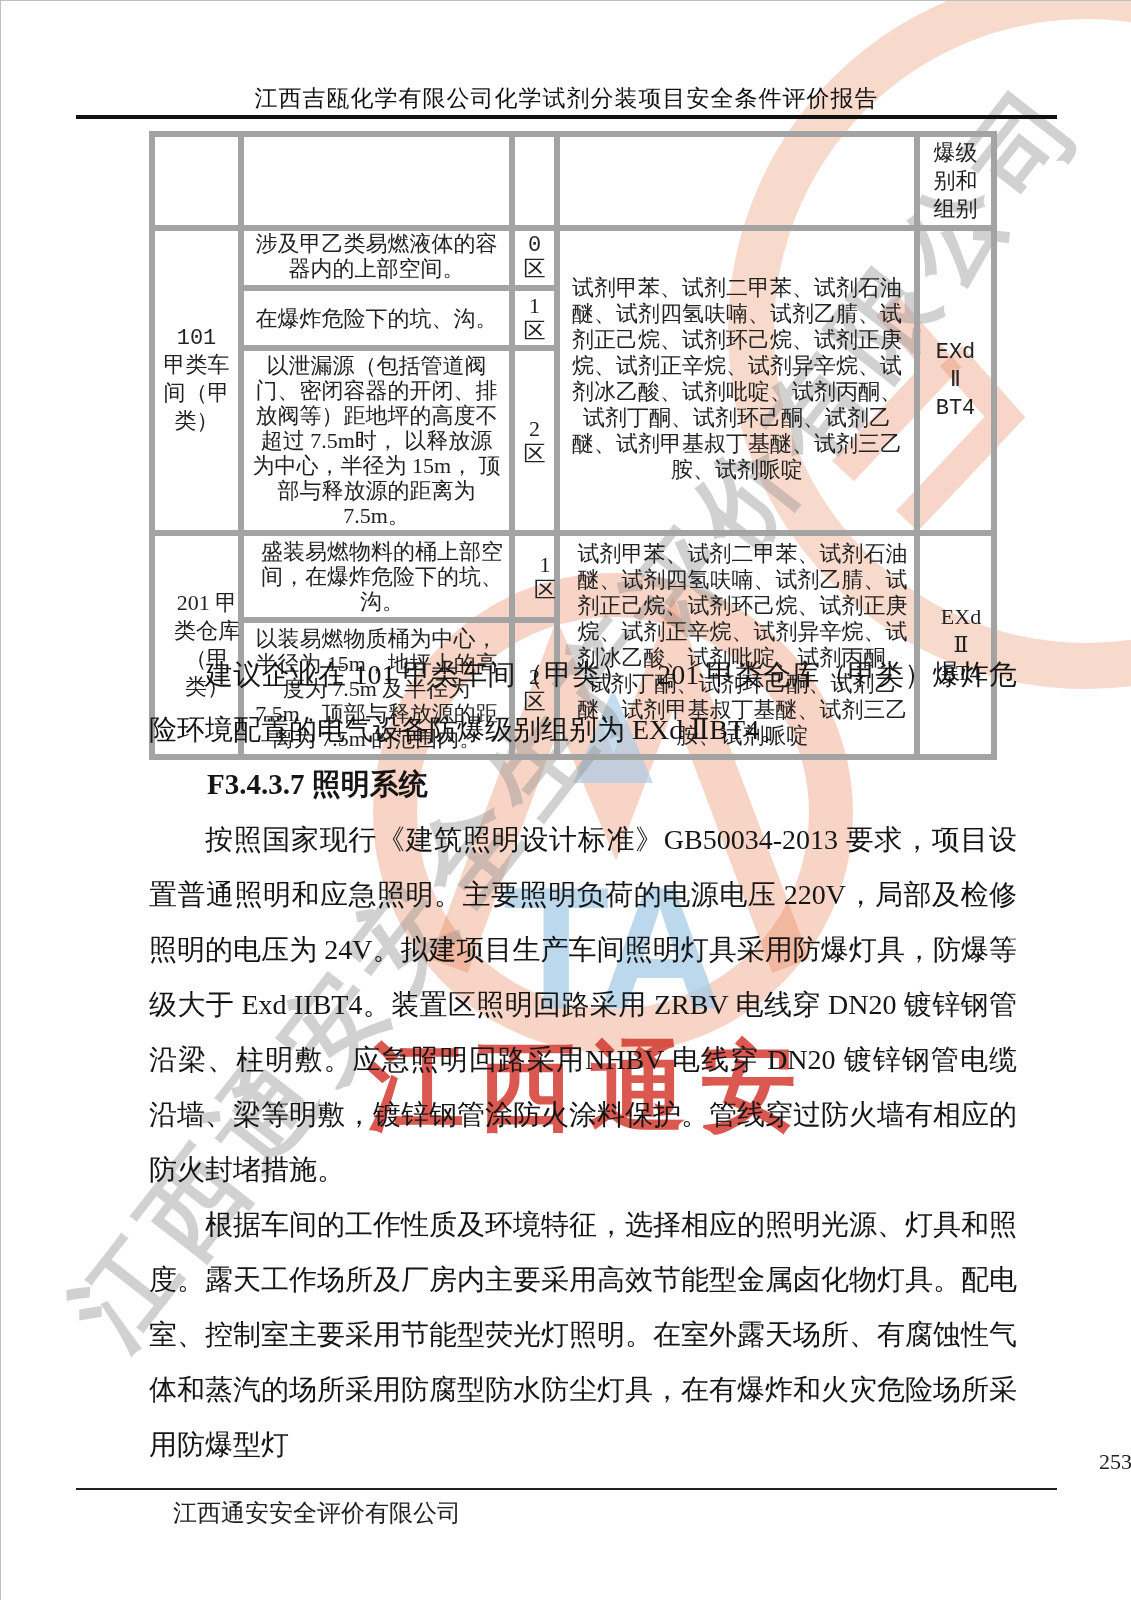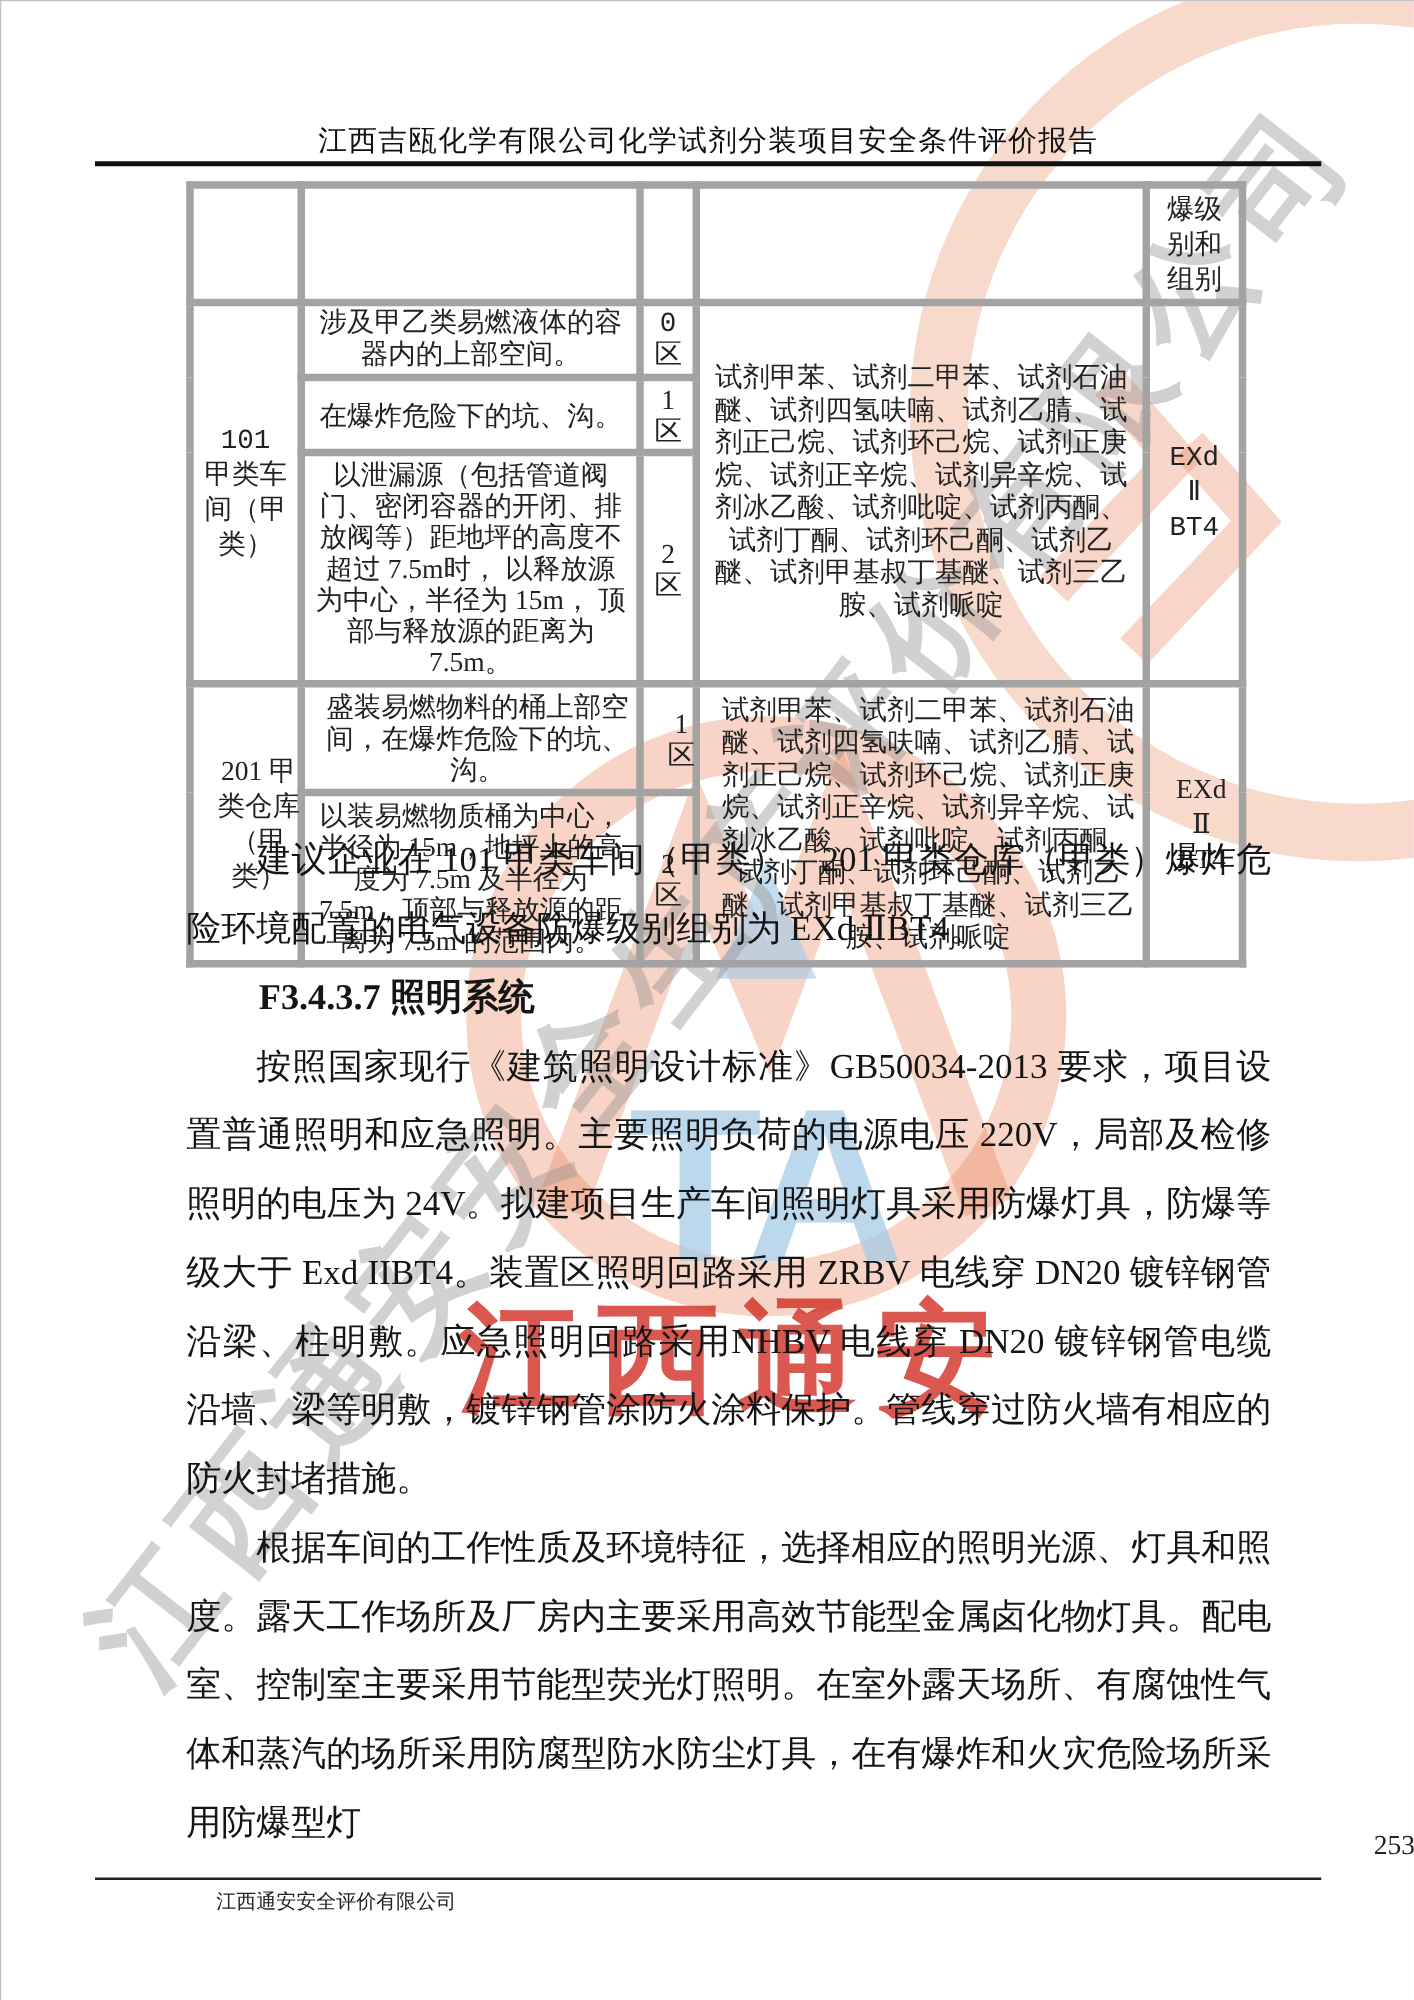--- a/index.html
+++ b/index.html
@@ -14,21 +14,21 @@
     position:absolute; left:366px; top:1022px;
     font-family:"Liberation Sans","DejaVu Sans",sans-serif; font-weight:bold;
     font-size:97px; letter-spacing:14px; color:#d02a20; opacity:0.78; white-space:nowrap;
   }
   .wm-gray {
     position:absolute; left:42px; top:1290px; transform:rotate(-52deg); transform-origin:0 0;
     font-family:"Liberation Sans","DejaVu Sans",sans-serif; font-weight:bold;
     font-size:100px; letter-spacing:12px; color:#8f8f8f; opacity:0.40; white-space:nowrap;
   }
   
-  .content-layer { position:absolute; inset:0; z-index:1;margin-top:14px; }
+  .content-layer { position:absolute; inset:0; z-index:1; }
   .header-title {
     position:absolute; top:82px; left:0; width:100%;
     text-align:center; font-size:23px; letter-spacing:1px; color:#111;
   }
   .header-rule { position:absolute; top:114px; left:75px; right:75px; border-top:4px solid #111; }
   
   .ztable {
     position:absolute; left:148px; top:130px; width:842px;
     border-collapse:collapse; table-layout:fixed;
     font-size:22px; line-height:25px; color:#222;
@@ -50,21 +50,21 @@
     position:absolute; left:148px; top:646px; width:868px;
     font-size:28px; line-height:55px; text-align:justify; color:#151515;
   }
   .body-text p { margin:0; text-indent:2em; }
   .section-heading { font-weight:bold; font-size:29px; line-height:55px; margin:0; }
   
   .page-number { position:absolute; top:1448px; left:0; width:100%; text-align:right; font-size:22px; color:#222; }
   .footer-rule { position:absolute; top:1487px; left:75px; right:75px; border-top:2px solid #222; }
   .footer-row {
     position:absolute; top:1496px; left:172px; right:132px;
-    display:flex; justify-content:space-between; font-size:16px; color:#222;
+    display:flex; justify-content:space-between; font-size:24px; color:#222;
   }
 </style>
 </head>
 <body>
 
 <div class="page">
 
   <div class="wm-layer">
     <svg width="1131" height="1600" viewBox="0 0 1131 1600">
 

